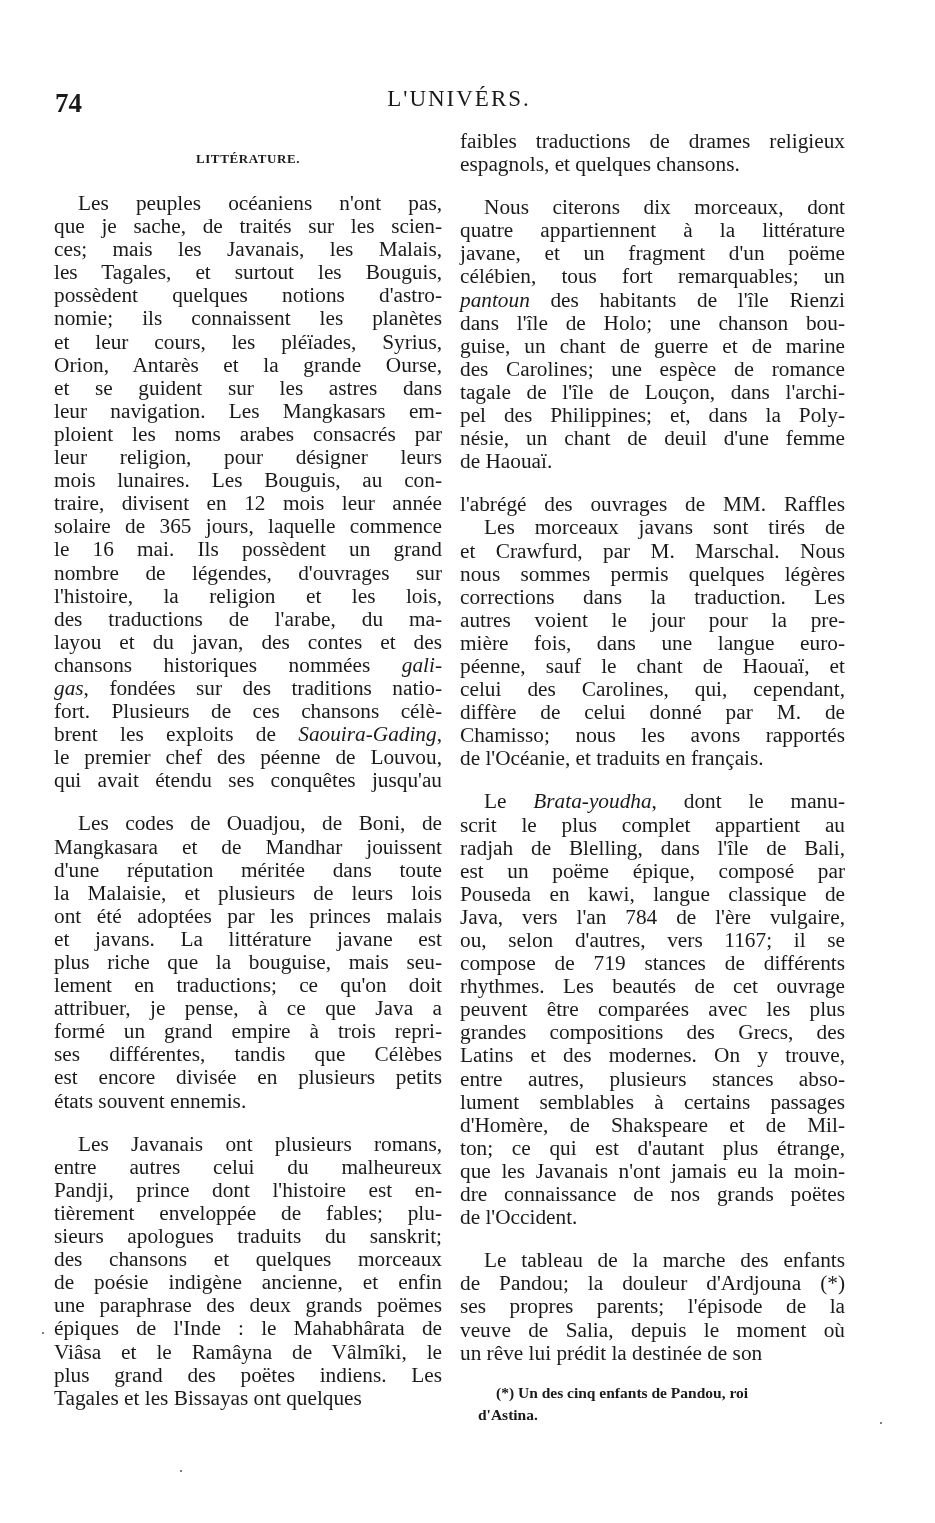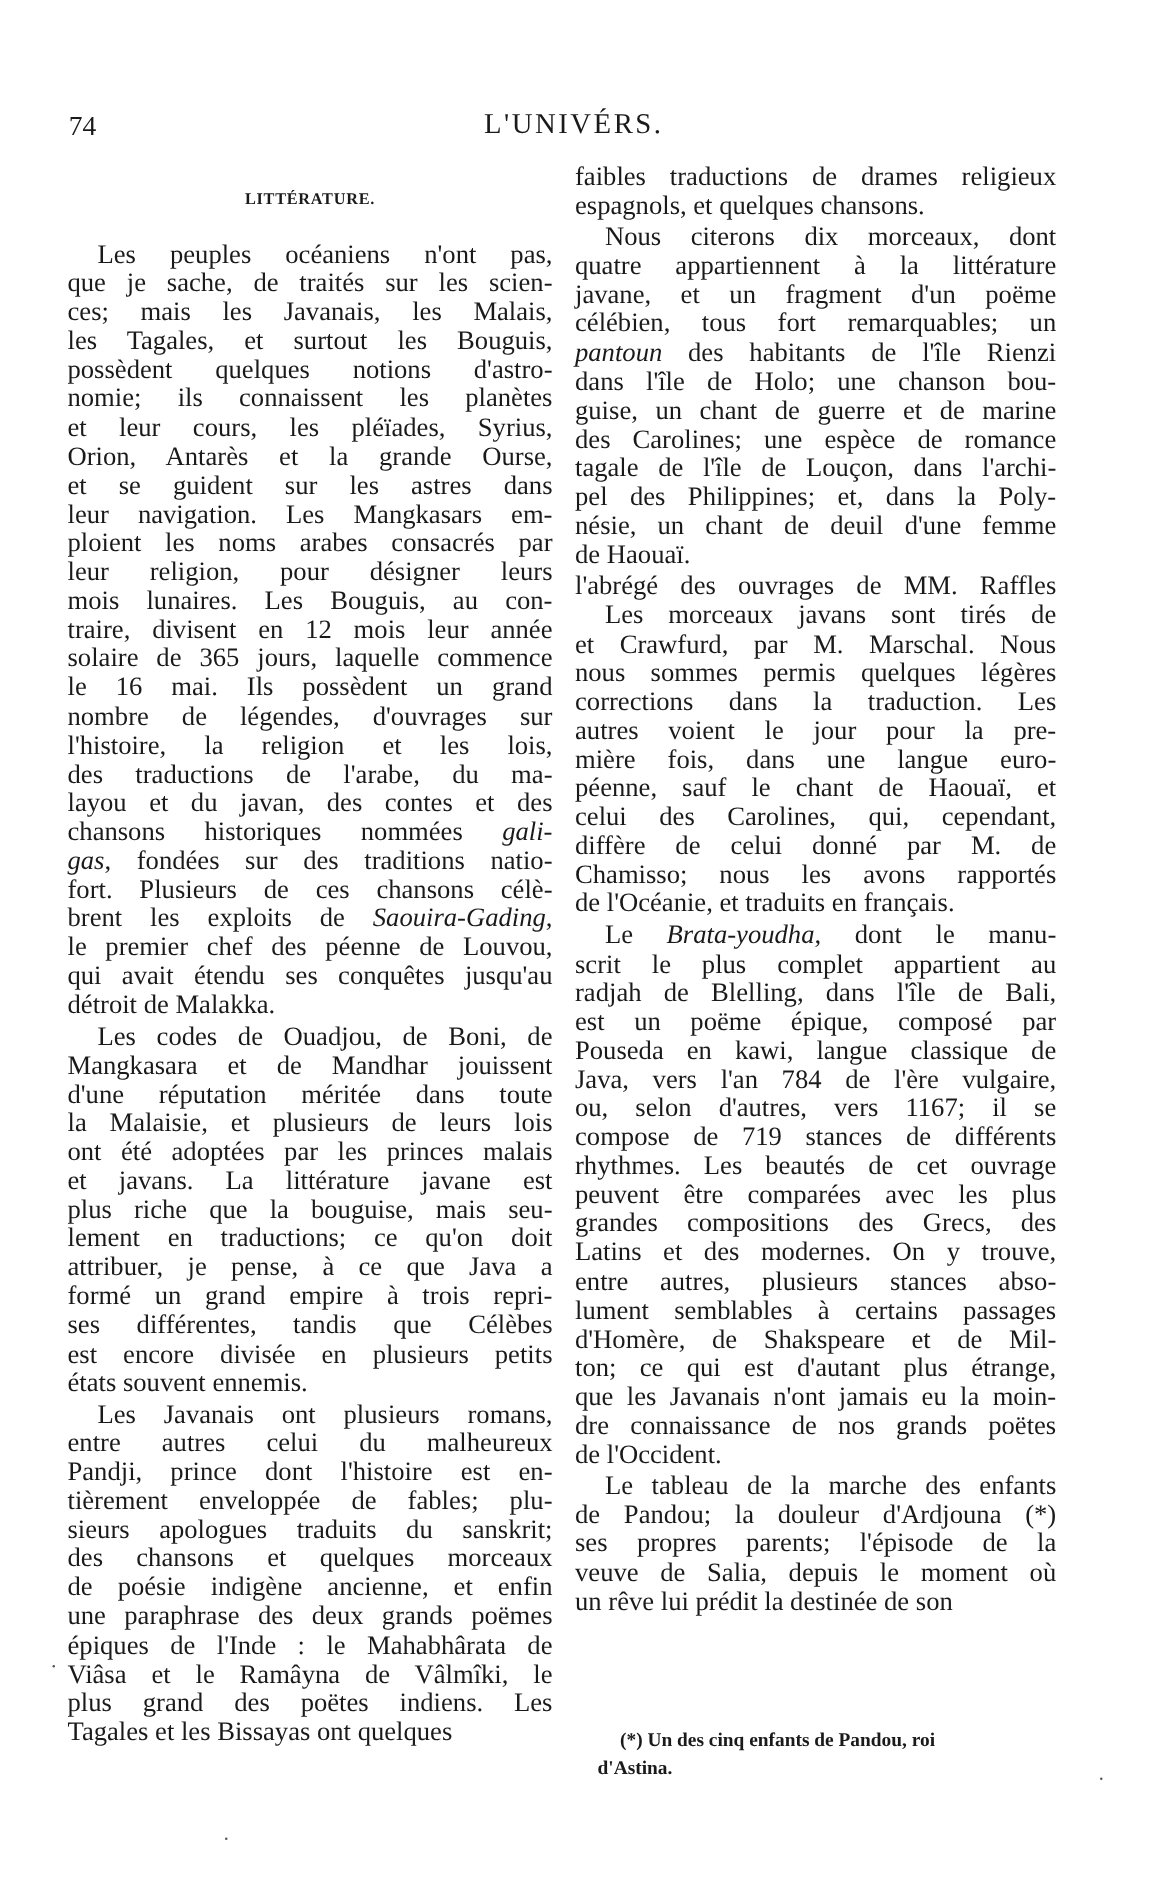--- a/index.html
+++ b/index.html
@@ -1,30 +1,30 @@
 <!DOCTYPE html>
 <html><head>
 <meta charset="utf-8">
 <style>
   html, body { margin: 0; padding: 0; background: #ffffff; }
   body {
     width: 935px; height: 1523px; position: relative; overflow: hidden;
     font-family: "Liberation Serif", "DejaVu Serif", serif; color: #1a1a1a;
   }
-  .page-number { position: absolute; left: 55px; top: 88px; font-size: 22px; font-weight: normal; }
+  .page-number { position: absolute; left: 55px; top: 88px; font-size: 27px; font-weight: bold; }
   .running-head { position: absolute; left: 0; width: 918px; top: 86px; text-align: center; font-size: 23px; letter-spacing: 2px; }
   .col { position: absolute; top: 128px; }
   .col-left { left: 54px; width: 388px; }
   .col-right { left: 460px; width: 385px; }
   .section-heading { text-align: center; font-size: 13px; font-weight: bold; letter-spacing: 0.6px; height: 22px; line-height: 22px; margin-top: 20px; margin-bottom: 22px; }
   .line { display: block; font-size: 21.3px; line-height: 23.1px; height: 23.1px; white-space: nowrap; text-align: justify; text-align-last: justify; }
   .line.last { text-align-last: left; }
   .line.indent { padding-left: 24px; }
   .para { margin: 0; }
-  .para + .para { margin-top: 2px; }
+  .para + .para { margin-top: 20px; }
   i { font-style: italic; }
   .footnote { position: absolute; left: 478px; top: 1347px; width: 368px; }
   .footnote .fline { display: block; font-size: 15.5px; line-height: 22px; white-space: nowrap; font-weight: bold; }
   .footnote .fline.first { padding-left: 18px; margin-top: 35px; }
   .speck { position: absolute; width: 2px; height: 2px; background: #555; border-radius: 1px; }
 </style>
 </head>
 <body>
 
 <div>
@@ -54,21 +54,20 @@
           <span class="line">nombre de légendes, d'ouvrages sur</span>
           <span class="line">l'histoire, la religion et les lois,</span>
           <span class="line">des traductions de l'arabe, du ma-</span>
           <span class="line">layou et du javan, des contes et des</span>
           <span class="line">chansons historiques nommées <i>gali-</i></span>
           <span class="line"><i>gas</i>, fondées sur des traditions natio-</span>
           <span class="line">fort. Plusieurs de ces chansons célè-</span>
           <span class="line">brent les exploits de <i>Saouira-Gading</i>,</span>
           <span class="line">le premier chef des péenne de Louvou,</span>
           <span class="line">qui avait étendu ses conquêtes jusqu'au</span>
-          <span class="line last">détroit de Malakka.</span>
         </div>
         <div class="para">
           <span class="line indent">Les codes de Ouadjou, de Boni, de</span>
           <span class="line">Mangkasara et de Mandhar jouissent</span>
           <span class="line">d'une réputation méritée dans toute</span>
           <span class="line">la Malaisie, et plusieurs de leurs lois</span>
           <span class="line">ont été adoptées par les princes malais</span>
           <span class="line">et javans. La littérature javane est</span>
           <span class="line">plus riche que la bouguise, mais seu-</span>
           <span class="line">lement en traductions; ce qu'on doit</span>

